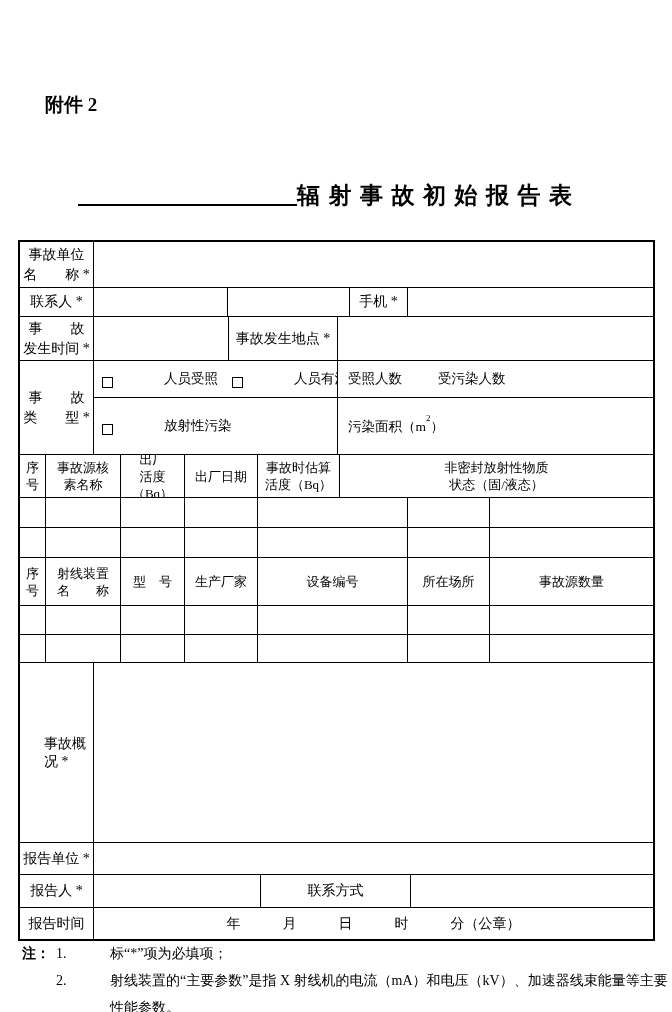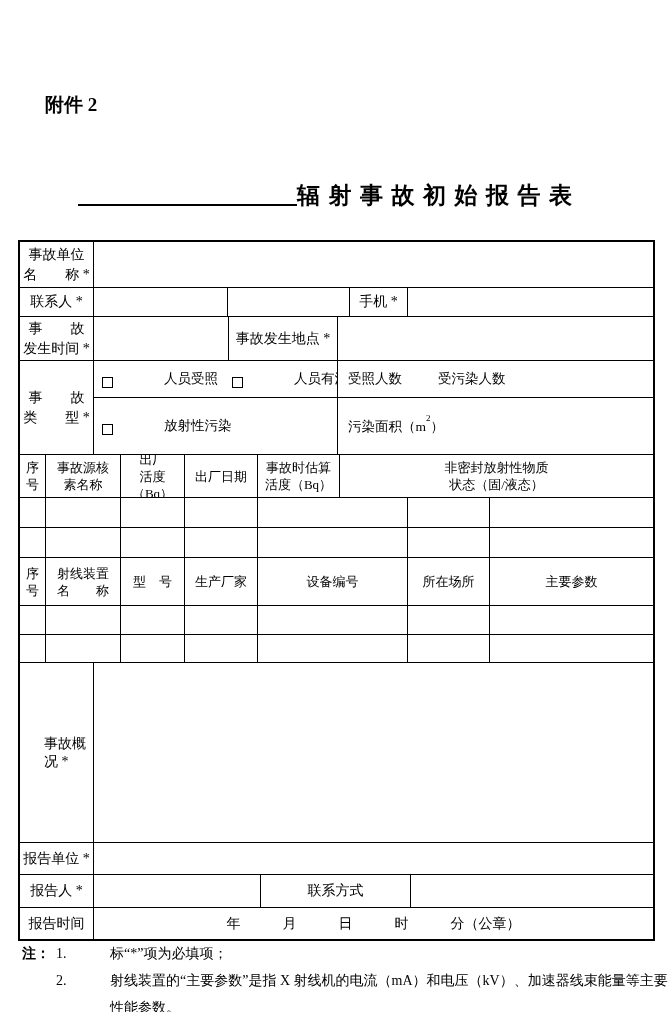--- a/index.html
+++ b/index.html
@@ -185,21 +185,21 @@
 
     <div class="row rH">
       <div class="cell c1 th">序
 号</div>
       <div class="cell c2 th">射线装置
 名　　称</div>
       <div class="cell c3 th">型　号</div>
       <div class="cell c4 th">生产厂家</div>
       <div class="cell c5 th">设备编号</div>
       <div class="cell c6 th">所在场所</div>
-      <div class="cell grow th">主要参数</div>
+      <div class="cell grow th">事故源数量</div>
     </div>
     <div class="row rI">
       <div class="cell c1"></div>
       <div class="cell c2"></div>
       <div class="cell c3"></div>
       <div class="cell c4"></div>
       <div class="cell c5"></div>
       <div class="cell c6"></div>
       <div class="cell grow"></div>
     </div>

